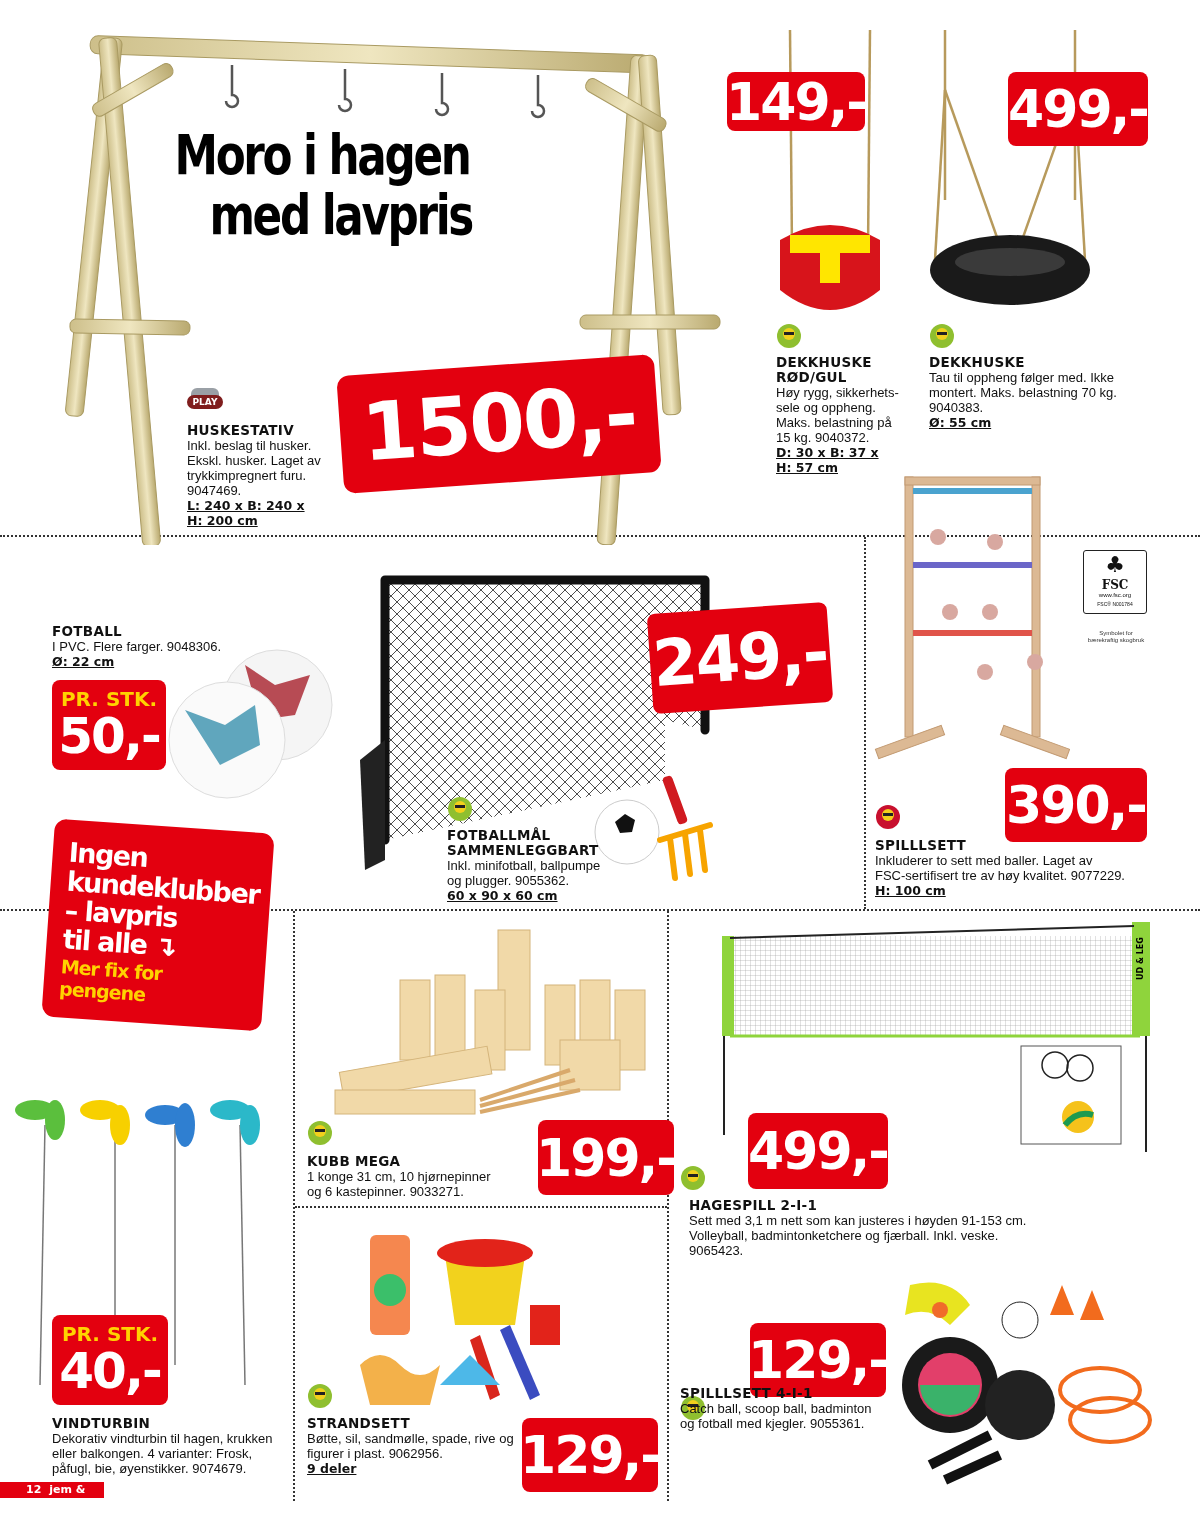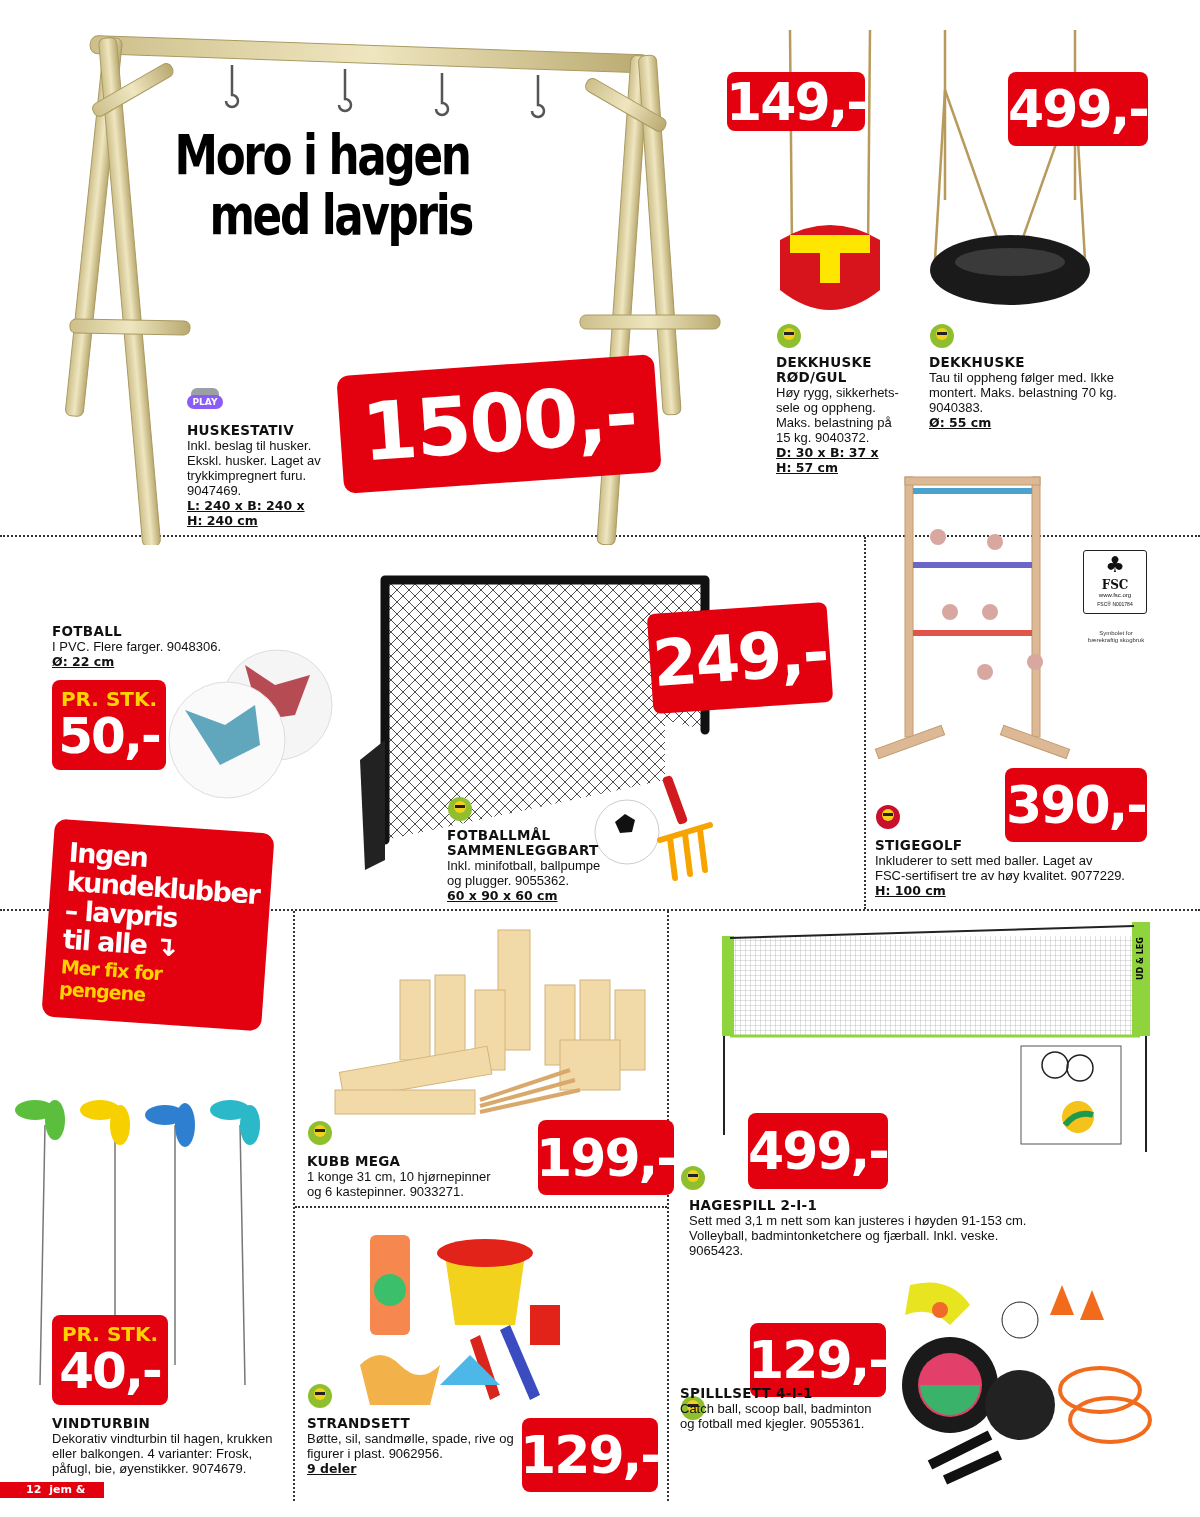--- a/index.html
+++ b/index.html
@@ -83,30 +83,30 @@
   </g>
 </svg>
 
 <div class="headline">
   <div>Moro i hagen</div>
   <div style="margin-left:48px;">med lavpris</div>
 </div>
 
 <div class="abs" style="left:187px; top:388px; width:36px; height:22px;">
   <div style="position:absolute; left:4px; top:0; width:28px; height:8px; background:#9aa0a6; border-radius:6px 6px 0 0;"></div>
-  <div style="position:absolute; left:0; top:7px; width:36px; height:14px; background:#8b5cf6; border-radius:8px; color:#fff; font-family:'DejaVu Sans',sans-serif; font-weight:bold; font-size:9px; line-height:14px; text-align:center;">PLAY</div>
+  <div style="position:absolute; left:0; top:7px; width:36px; height:14px; background:#7f1d1d; border-radius:8px; color:#fff; font-family:'DejaVu Sans',sans-serif; font-weight:bold; font-size:9px; line-height:14px; text-align:center;">PLAY</div>
 </div>
 <div class="prod" style="left:187px; top:423px; width:160px;">
   <div class="name">HUSKESTATIV</div>
   <div class="desc">Inkl. beslag til husker.</div>
   <div class="desc">Ekskl. husker. Laget av</div>
   <div class="desc">trykkimpregnert furu.</div>
   <div class="desc">9047469.</div>
   <div class="dim">L: 240 x B: 240 x</div>
-  <div class="dim">H: 240 cm</div>
+  <div class="dim">H: 200 cm</div>
 </div>
 <div class="tag" style="left:340px; top:365px; width:318px; height:118px; font-size:80px; transform:rotate(-4deg); border-radius:12px;">
   <span>1500,-</span>
 </div>
 
 <svg class="abs" style="left:770px; top:30px;" width="120" height="300" viewBox="0 0 120 300">
   <g stroke="#b79a5c" stroke-width="2.5" fill="none">
     <line x1="20" y1="0" x2="22" y2="220"></line>
       <line x1="100" y1="0" x2="98" y2="220"></line>
   </g>
@@ -238,21 +238,21 @@
 </div>
 <div class="tag" style="left:1005px; top:768px; width:142px; height:74px; font-size:52px;">
   <span>390,-</span>
 </div>
 <svg class="logo-badge" style="left:875px; top:804px;" viewBox="0 0 26 26">
   <circle cx="13" cy="13" r="12" fill="#c8102e"></circle>
     <circle cx="13" cy="11" r="6" fill="#f2d01c"></circle>
     <rect x="8" y="9" width="10" height="3" fill="#222"></rect>
 </svg>
 <div class="prod" style="left:875px; top:838px; width:300px;">
-  <div class="name">STIGEGOLF</div>
+  <div class="name">SPILLLSETT</div>
   <div class="desc">Inkluderer to sett med baller. Laget av</div>
   <div class="desc">FSC-sertifisert tre av høy kvalitet. 9077229.</div>
   <div class="dim">H: 100 cm</div>
 </div>
 
 <div class="promo">
   <div class="l">Ingen</div>
   <div class="l">kundeklubber</div>
   <div class="l">– lavpris</div>
   <div class="l">til alle ↴</div>

